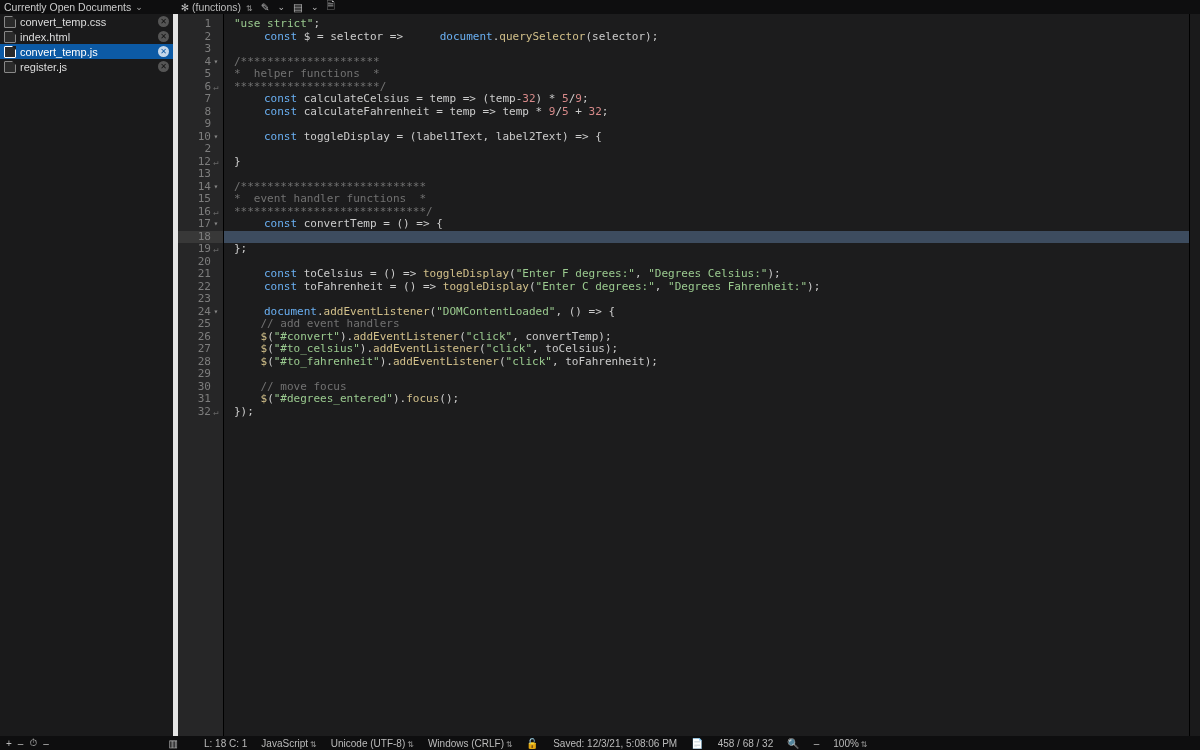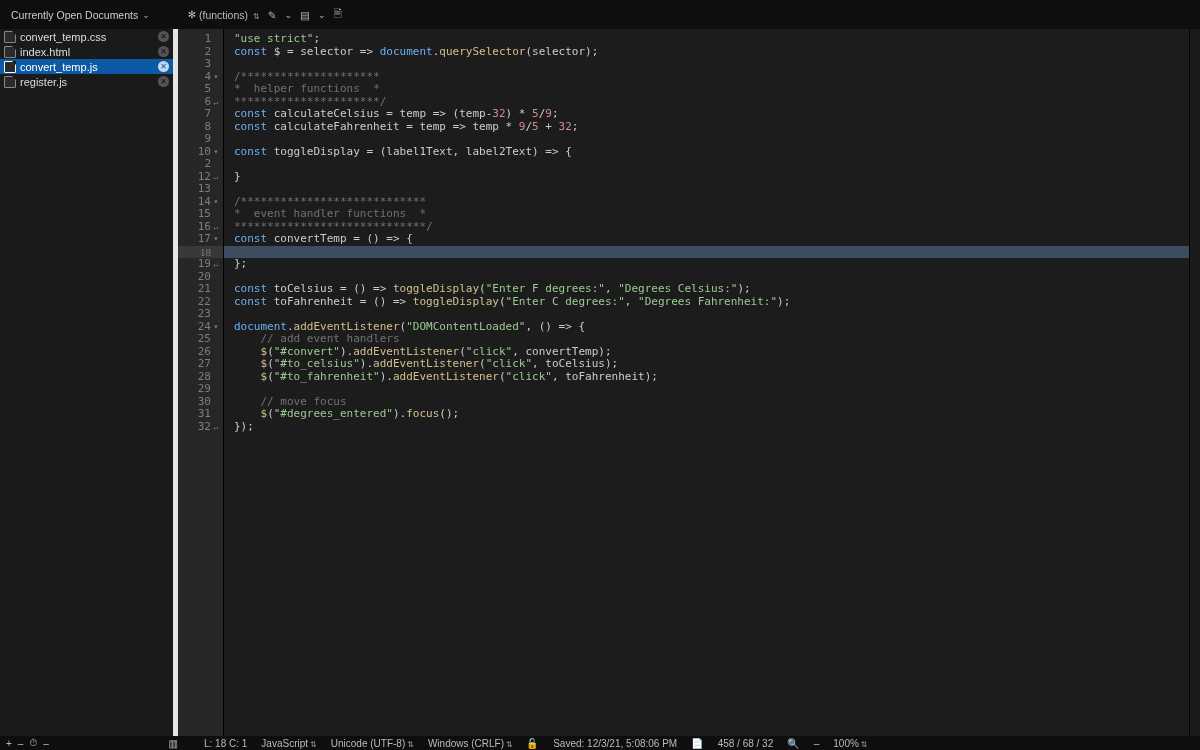--- a/index.html
+++ b/index.html
@@ -30,24 +30,23 @@
     color: var(--text);
     width: 1200px;
     height: 750px;
     overflow: hidden;
     display: flex;
     flex-direction: column;
   }
   .topbar {
     display: flex;
     align-items: center;
-    height: 29px;
+    height: 14px;
     background: #0e0e0f;
     flex-shrink: 0;
-    padding-left: 7px;
   }
   .topbar .left {
     width: 178px;
     display: flex;
     align-items: center;
     padding-left: 4px;
     font-size: 10.5px;
   }
   .chev { font-size: 9px; color: #aaa; margin-left: 4px;}
   .topbar .divider {
@@ -154,22 +153,22 @@
   .gline .ret { width: 10px; text-align: center; color:#666; font-size:9px;}
   .code {
     flex: 1;
     padding: 4px 0 0 10px;
     position: relative;
     white-space: pre;
     overflow: hidden;
   }
   .cline { height: 12.5px; color: #c7c7c7;}
   .cline.current { background: var(--highlight-line); margin-left:-10px; padding-left:10px; margin-right:0;}
-  .gline.sel { background: #383838; font-family: Liberation Serif, serif; }
-  .kw { color: var(--blue); }
+  .gline.sel { background: #383838; }
+  .kw { color: var(--blue); margin-left: 30px; }
   .fn { color: var(--tan); }
   .str { color: var(--green); }
   .num-lit { color: var(--red); }
   .op { color: #ccc; }
   .cm { color: var(--comment); }
   .statusbar {
     height: 14px;
     background: #0e0e0f;
     display: flex;
     align-items: center;

